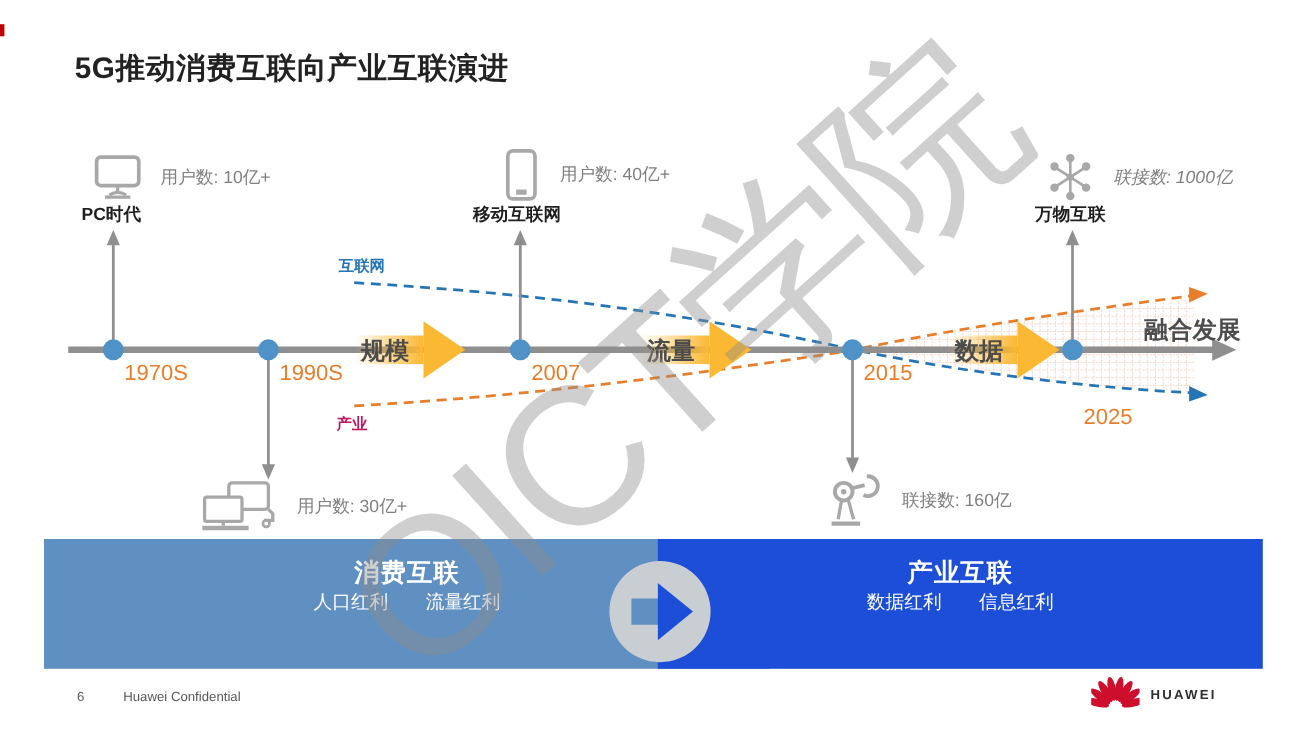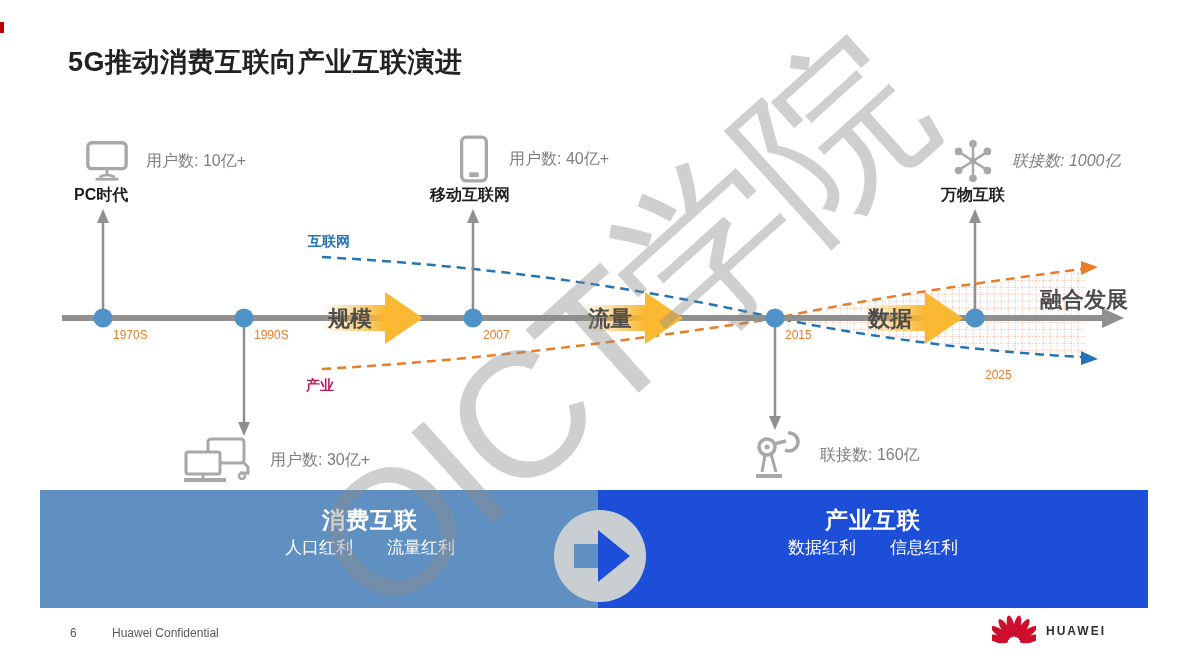--- a/index.html
+++ b/index.html
@@ -10,21 +10,21 @@
   .red-tick{position:absolute;left:0;top:22px;width:4px;height:11px;background:#c00000;}
   .slide-title{
     position:absolute;left:68px;top:44px;font-size:27px;font-weight:600;color:#222;
     letter-spacing:0.5px;
   }
   .gfx{position:absolute;left:0;top:0;z-index:1;}
   
   .ms{position:absolute;display:flex;align-items:center;gap:16px;z-index:2;}
   .ms .stat{font-size:16px;color:#7f7f7f;white-space:nowrap;}
   .ms-label{position:absolute;font-size:16px;font-weight:bold;color:#1f1f1f;z-index:2;white-space:nowrap;}
-  .year{position:absolute;font-size:12px;color:#E87D2A;z-index:2;white-space:nowrap;}
+  .year{position:absolute;font-size:20px;color:#E87D2A;z-index:2;white-space:nowrap;}
   .curve-label{position:absolute;font-size:14px;font-weight:bold;z-index:2;white-space:nowrap;}
   .curve-label.blue{color:#2575B5;}
   .curve-label.orange{color:#be185d;}
   .fusion{position:absolute;left:1008px;top:285px;font-size:22px;font-weight:bold;color:#4c4c4c;z-index:2;white-space:nowrap;margin-left:32px;}
   
   .band{position:absolute;top:490px;height:118px;color:#fff;text-align:center;z-index:1;}
   .band.left{left:40px;width:660px;background:#6090C1;}
   .band.right{left:598px;width:550px;background:#1d4ed8;}
   .band .b-title{margin-top:15px;font-size:23px;font-weight:bold;letter-spacing:1px;}
   .band .b-sub{font-size:17px;display:flex;justify-content:center;gap:34px;}

